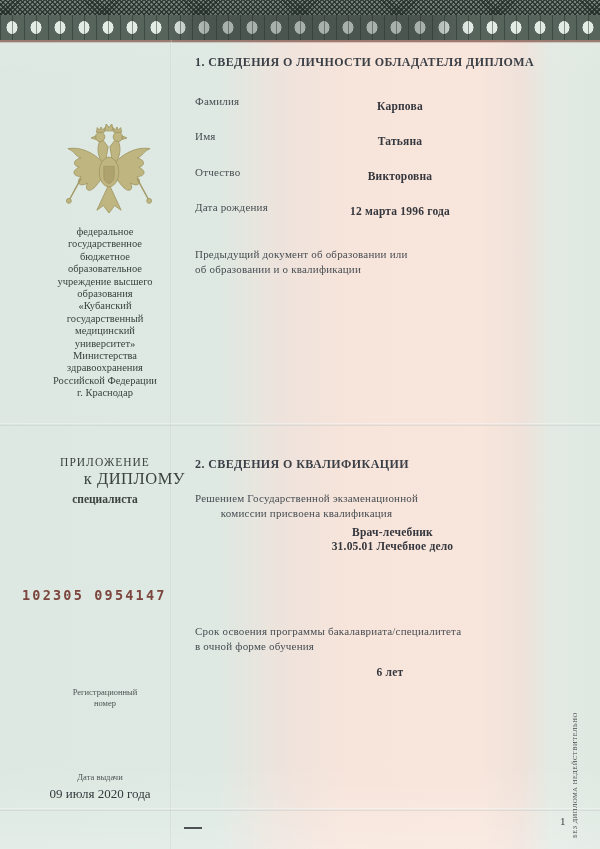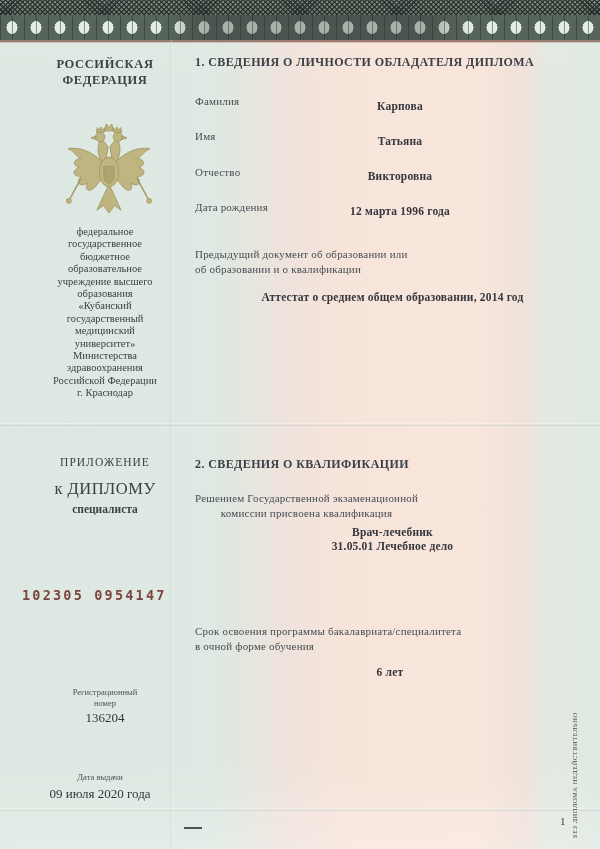--- a/index.html
+++ b/index.html
@@ -55,21 +55,21 @@
   .sec-title { font-size:12px; font-weight:bold; color:#3b3f46; letter-spacing:.4px; }
 
   
   .country { left:30px; top:57px; width:150px; font-size:12.5px; font-weight:bold;
              color:#3c4442; letter-spacing:.6px; line-height:1.25; }
   .emblem { left:53px; top:124px; width:112px; height:108px; opacity:.9; }
   .institution { left:22px; top:226px; width:166px; font-size:10.5px; line-height:12.4px;
                  color:#39423e; }
   .supplement { left:25px; top:456px; width:160px; color:#3b4340; }
   .supp-1 { font-size:11.5px; letter-spacing:1px; }
-  .supp-2 { font-size:16.5px; margin-top:11px; letter-spacing:.5px; }
+  .supp-2 { font-size:16.5px; margin-top:1px; letter-spacing:.5px;text-align:right; }
   .supp-3 { font-size:11.5px; font-weight:bold; margin-top:4px; }
   .serial { left:22px; top:587px; font-family:"DejaVu Sans Mono", monospace;
             font-size:13.5px; letter-spacing:2.2px; color:#7c463e; font-weight:bold; }
   .regnum-label { left:30px; top:687px; width:150px; line-height:1.3; }
   .regnum { left:30px; top:710px; width:150px; font-size:13px; color:#33373c; }
   .issue-label { left:20px; top:772px; width:160px; }
   .issue-date { left:20px; top:786px; width:160px; font-size:13px; color:#33373c; }
 
   
   .dash { left:184px; top:827px; width:18px; border-top:2px solid #4e5255; }
@@ -85,22 +85,20 @@
 
   <div class="band">
     <div class="band-top"></div>
     <div class="band-bottom"></div>
   </div>
 
   <div class="crease-h" style="top:423px"></div>
   <div class="crease-h" style="top:808px"></div>
   <div class="crease-v" style="left:170px"></div>
 
-  <div class="abs country ctr pre">РОССИЙСКАЯ
-ФЕДЕРАЦИЯ</div>
 
   <svg class="abs emblem" viewBox="0 0 120 115">
     <g fill="#bcb077" stroke="#9e9159" stroke-width="1" stroke-linejoin="round">
 
       <path d="M57 45 C45 30 30 24 16 26 C25 30 23 34 30 36 C21 38 21 44 28 46 C19 50 22 56 30 56 C24 62 28 68 37 63 C33 70 39 74 45 67 C51 61 54 54 57 50 Z"></path>
 
       <path d="M63 45 C75 30 90 24 104 26 C95 30 97 34 90 36 C99 38 99 44 92 46 C101 50 98 56 90 56 C96 62 92 68 83 63 C87 70 81 74 75 67 C69 61 66 54 63 50 Z"></path>
 
       <path d="M30 58 L18 80 M90 58 L102 80" fill="none" stroke-width="1.6"></path>
       <circle cx="17" cy="82" r="2.6"></circle>
@@ -146,42 +144,40 @@
   <div class="abs supplement ctr">
     <div class="supp-1">ПРИЛОЖЕНИЕ</div>
     <div class="supp-2">к ДИПЛОМУ</div>
     <div class="supp-3">специалиста</div>
   </div>
 
   <div class="abs serial">102305 0954147</div>
 
   <div class="abs regnum-label ctr lbl-sm pre">Регистрационный
 номер</div>
-  <div class="abs regnum ctr">136204</div>
 
   <div class="abs issue-label ctr lbl-sm">Дата выдачи</div>
   <div class="abs issue-date ctr">09 июля 2020 года</div>
 
   <div class="abs sec-title" style="left:195px; top:55px;">1. СВЕДЕНИЯ О ЛИЧНОСТИ ОБЛАДАТЕЛЯ ДИПЛОМА</div>
 
   <div class="abs lbl" style="left:195px; top:95px;">Фамилия</div>
   <div class="abs val ctr" style="left:245px; top:92px; width:310px;">Карпова</div>
 
   <div class="abs lbl" style="left:195px; top:130px;">Имя</div>
   <div class="abs val ctr" style="left:245px; top:127px; width:310px;">Татьяна</div>
 
   <div class="abs lbl" style="left:195px; top:166px;">Отчество</div>
   <div class="abs val ctr" style="left:245px; top:162px; width:310px;">Викторовна</div>
 
   <div class="abs lbl" style="left:195px; top:201px;">Дата рождения</div>
   <div class="abs val ctr" style="left:245px; top:197px; width:310px;">12 марта 1996 года</div>
 
   <div class="abs lbl pre" style="left:195px; top:247px; line-height:1.35;">Предыдущий документ об образовании или
 об образовании и о квалификации</div>
-  <div class="abs val ctr" style="left:215px; top:283px; width:355px;">Аттестат о среднем общем образовании, 2014 год</div>
 
   <div class="abs sec-title" style="left:195px; top:457px;">2. СВЕДЕНИЯ О КВАЛИФИКАЦИИ</div>
 
   <div class="abs lbl pre" style="left:195px; top:491px; line-height:1.35;text-align:center;">Решением Государственной экзаменационной
 комиссии присвоена квалификация</div>
   <div class="abs val ctr" style="left:240px; top:518px; width:305px;">Врач-лечебник</div>
   <div class="abs val ctr" style="left:240px; top:532px; width:305px;">31.05.01 Лечебное дело</div>
 
   <div class="abs lbl pre" style="left:195px; top:624px; line-height:1.35;">Срок освоения программы бакалавриата/специалитета
 в очной форме обучения</div>

